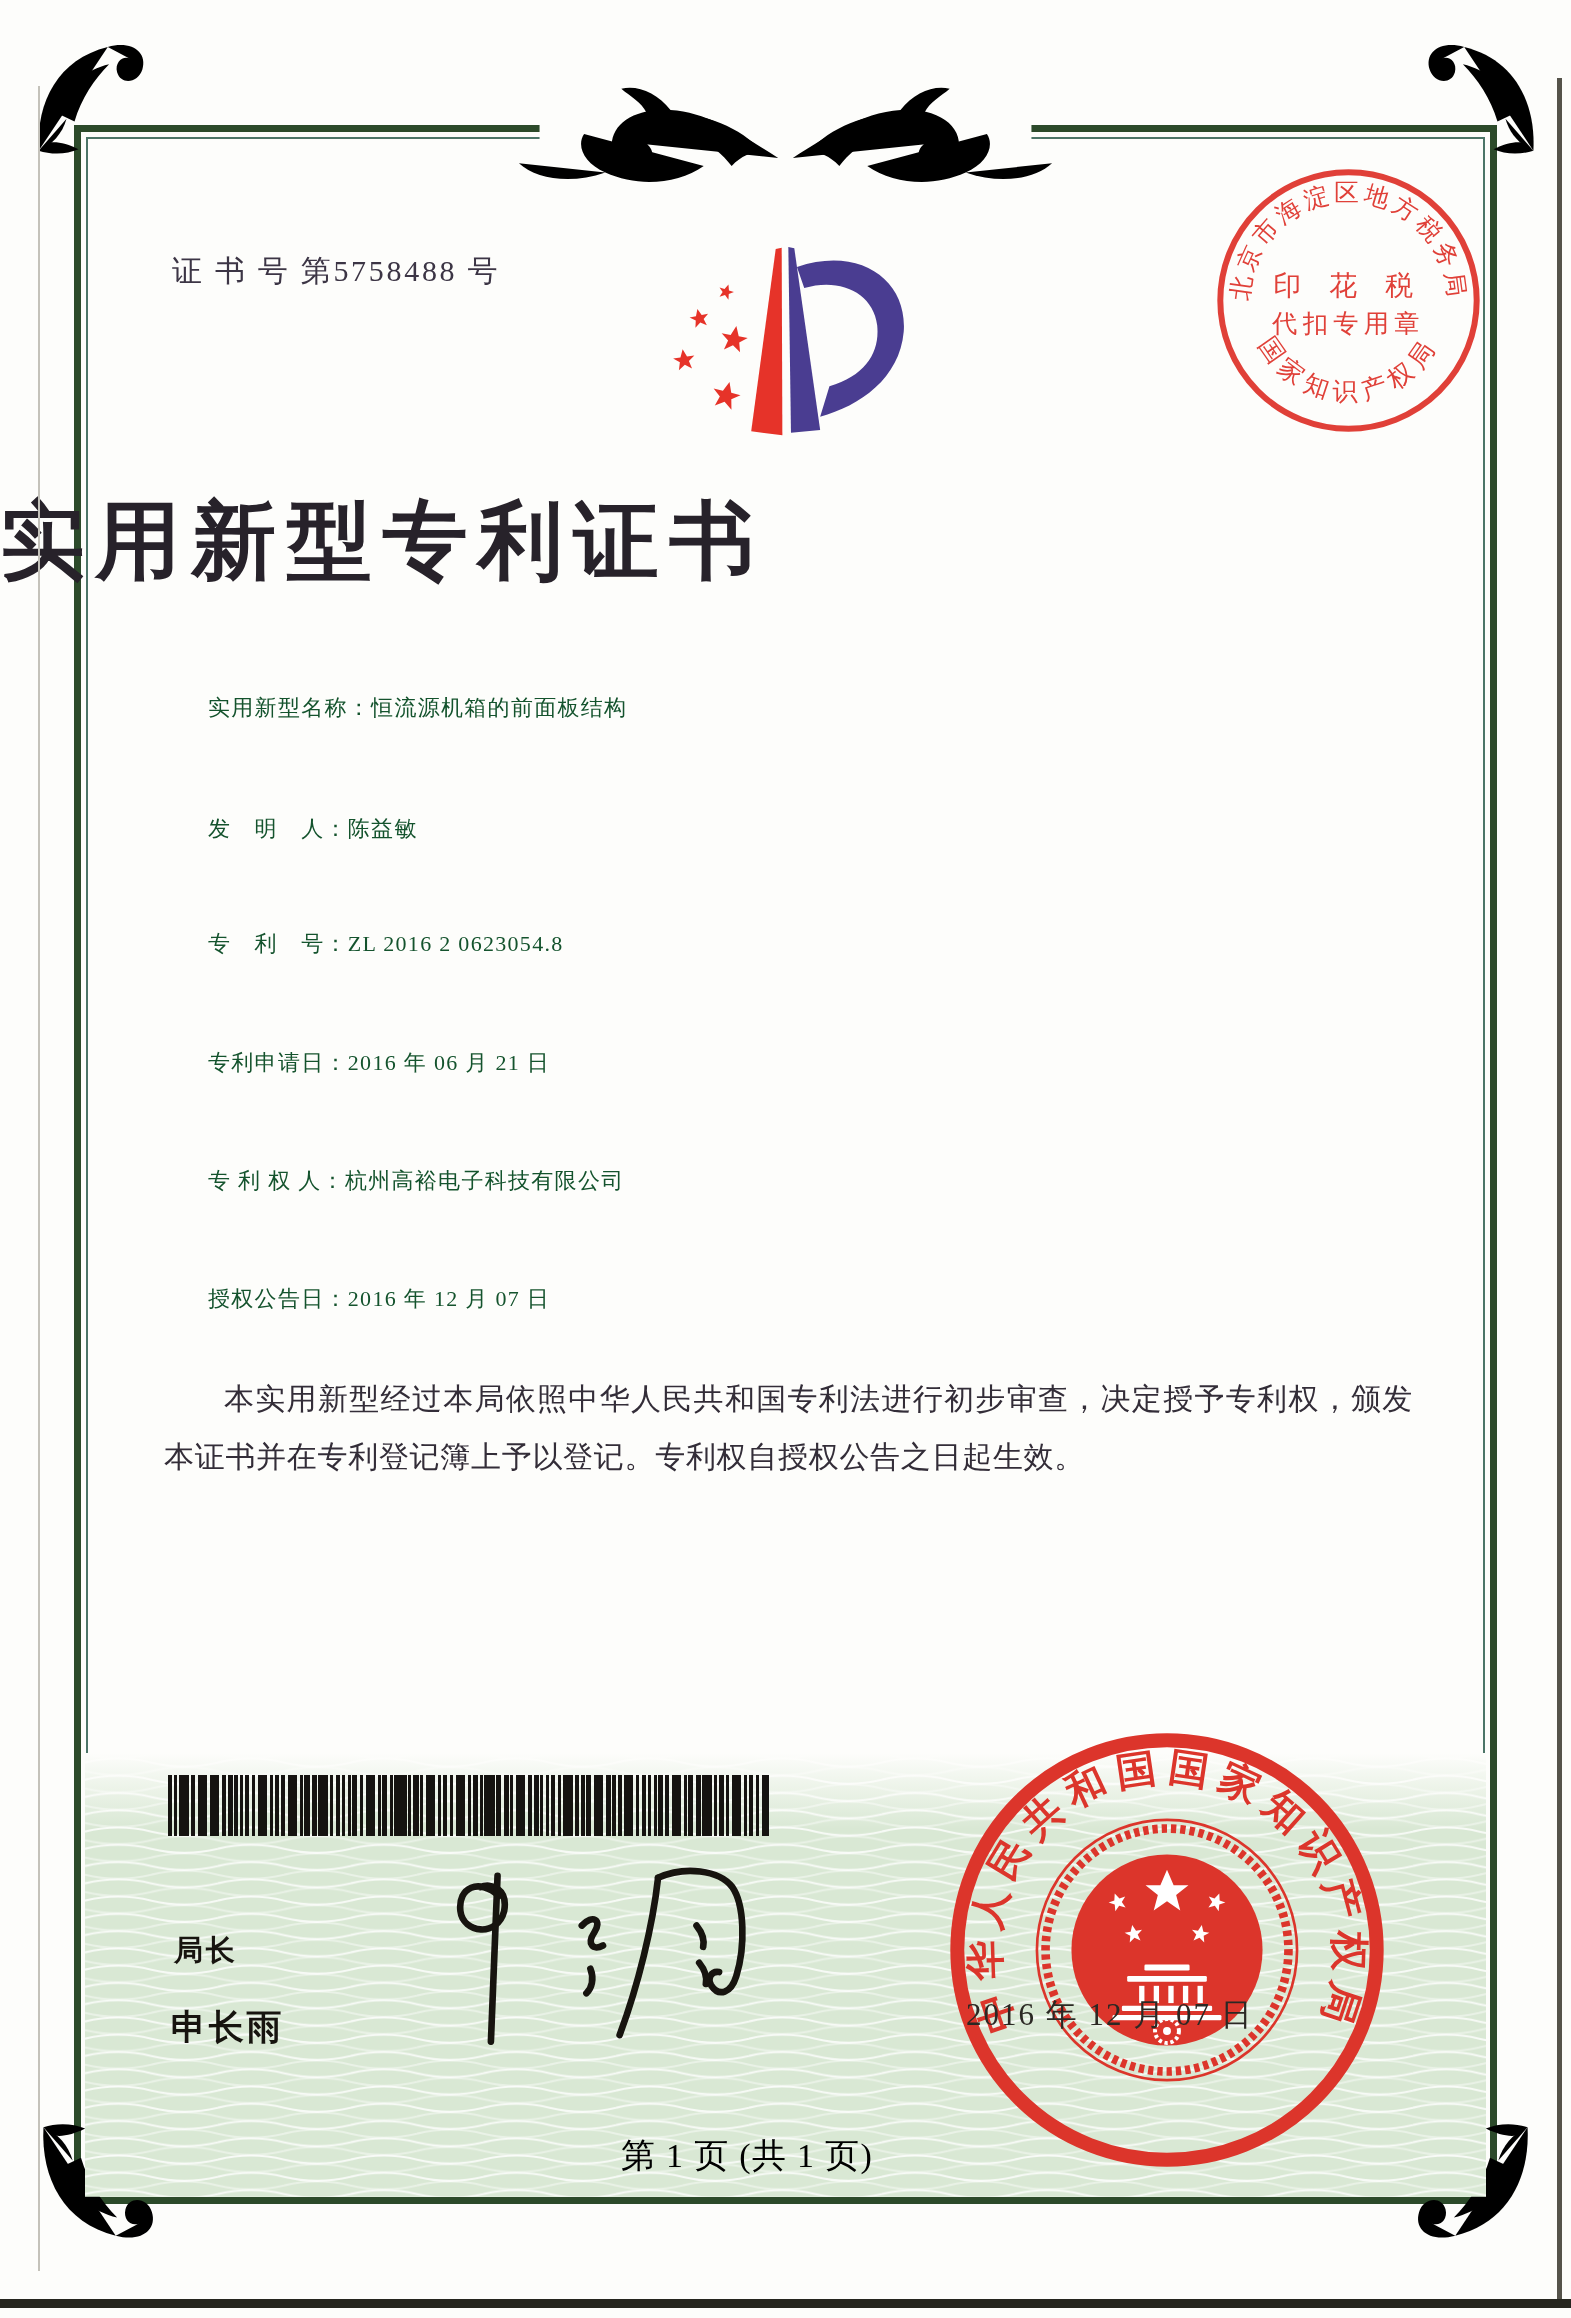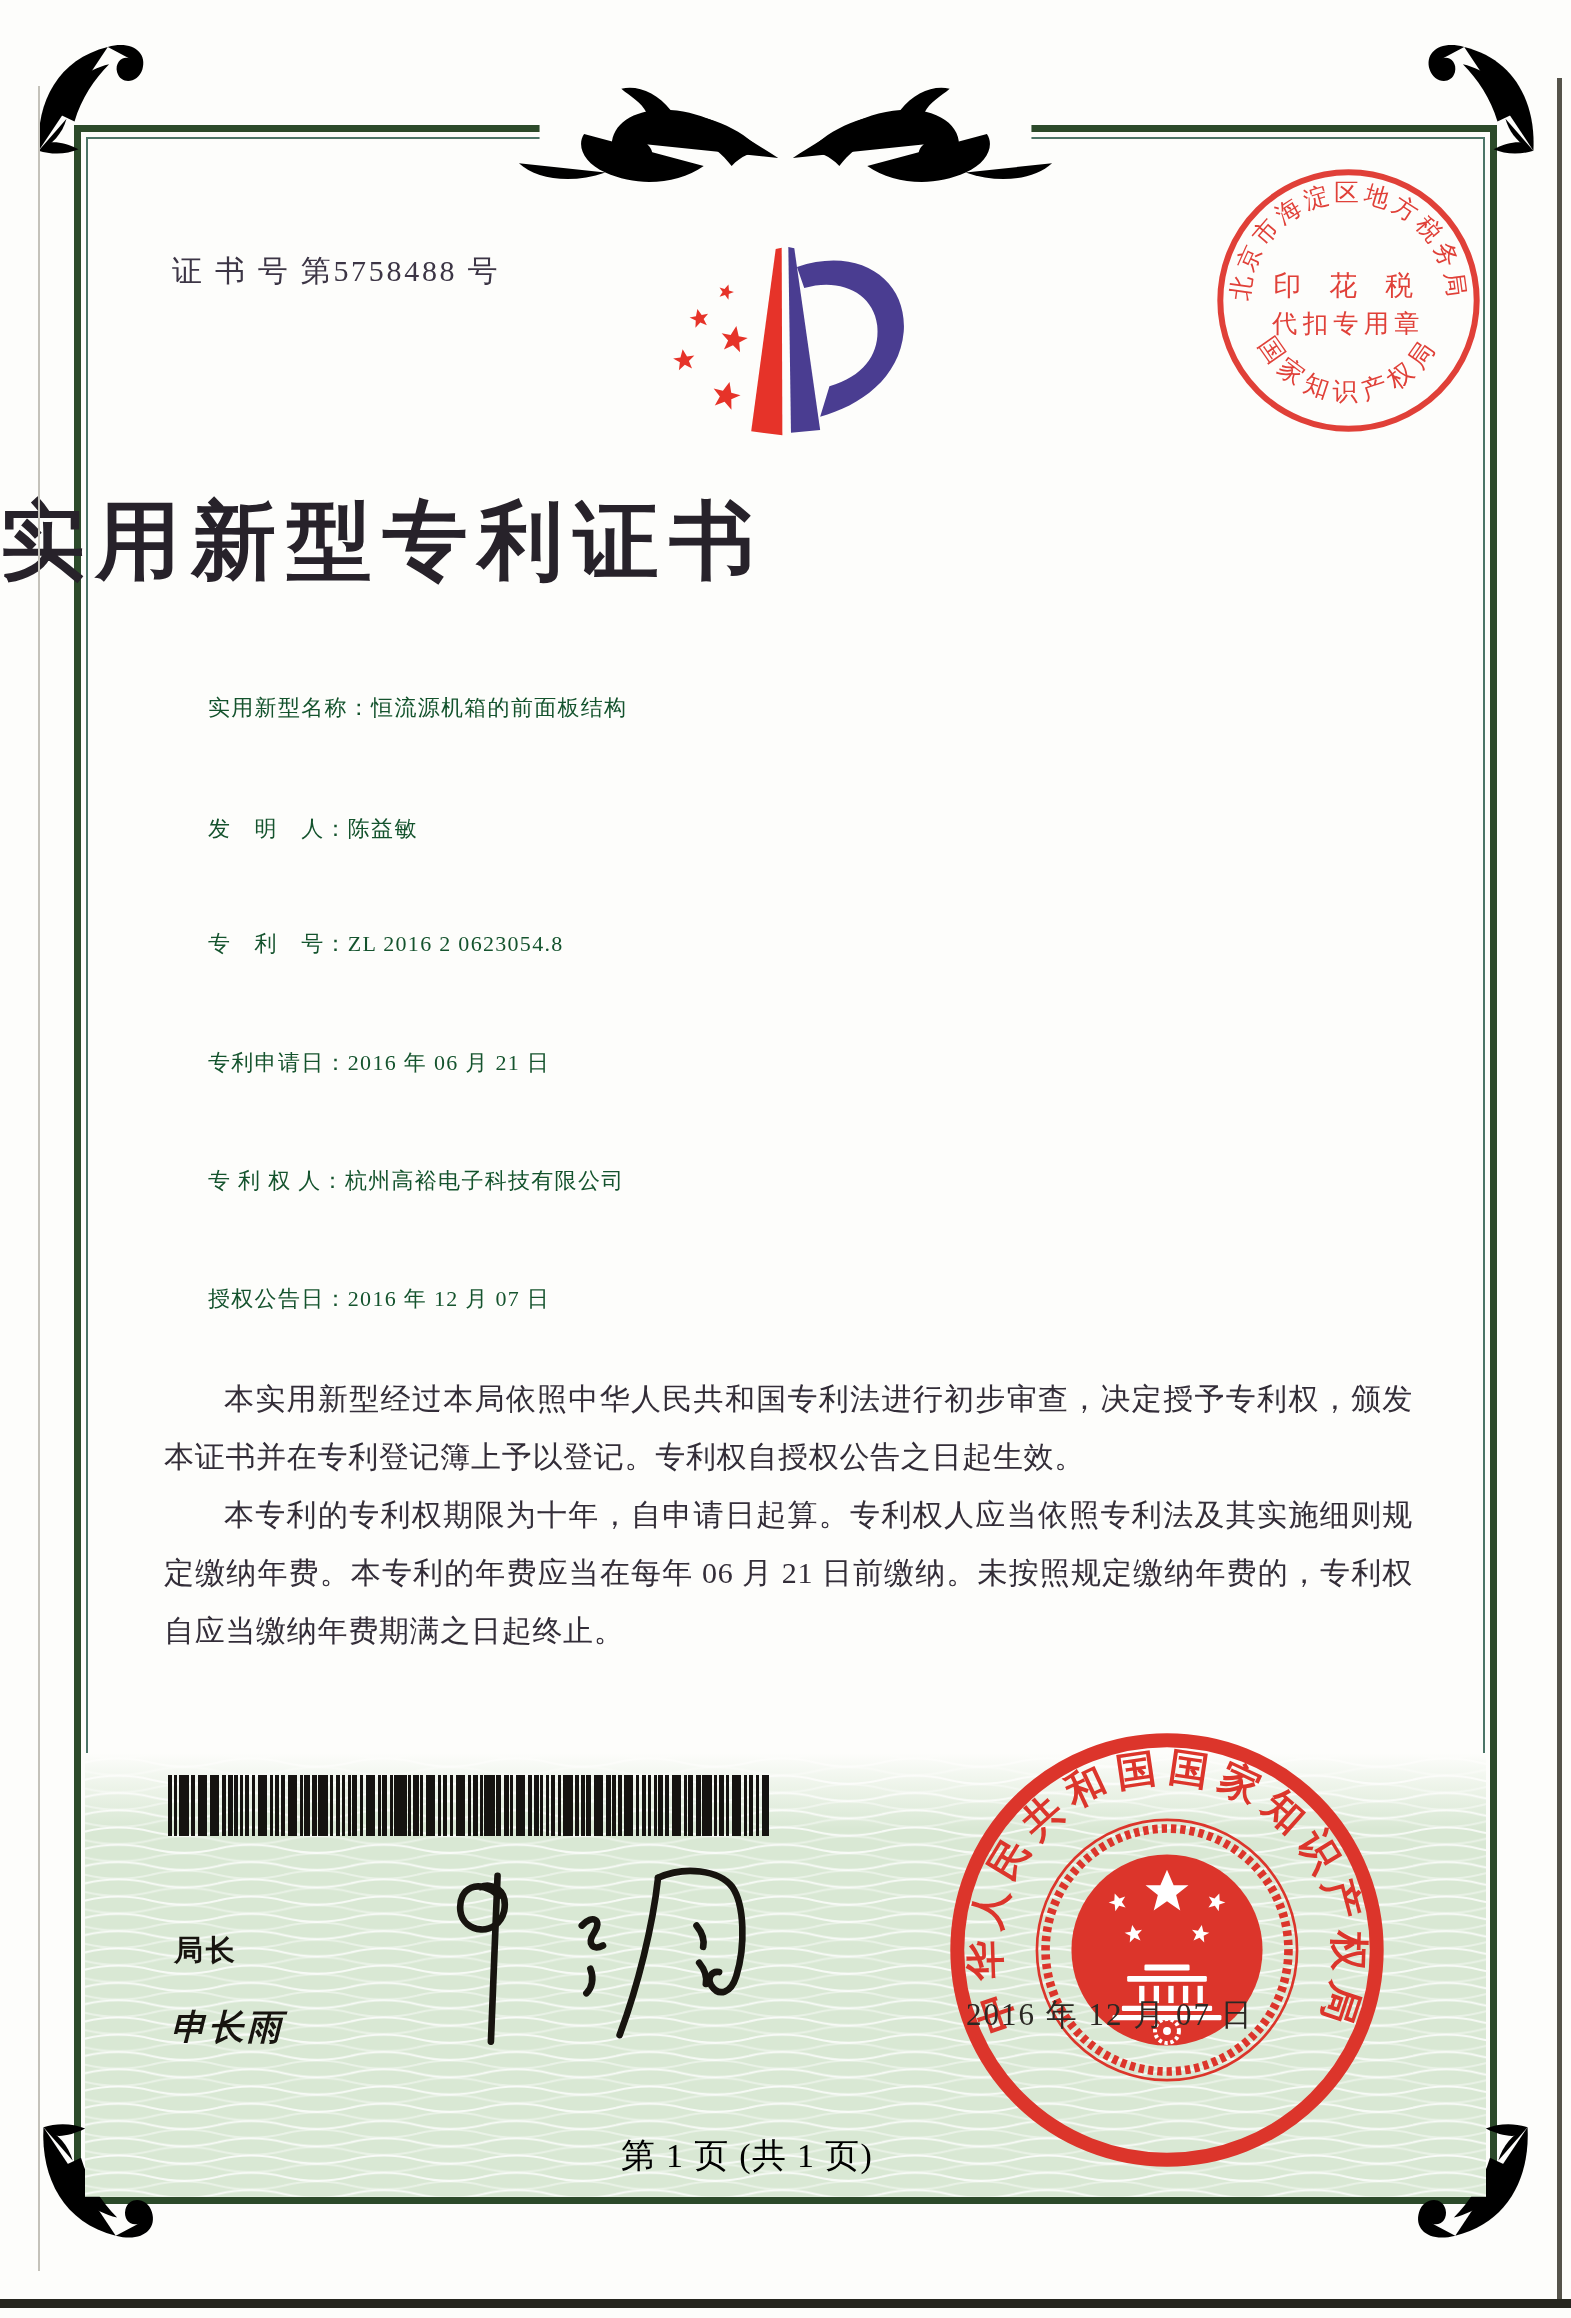--- a/index.html
+++ b/index.html
@@ -39,21 +39,21 @@
   .band{position:absolute;left:85px;top:1753px;width:1401px;height:444px;overflow:hidden;}
   .band-fade{position:absolute;left:0;top:0;width:100%;height:76px;background:linear-gradient(#fdfdfb,rgba(253,253,251,0));}
   
   .barcode{position:absolute;left:168px;top:1775px;width:601px;height:61px;
     background-image:
       repeating-linear-gradient(90deg,#151310 0 2.7px,transparent 2.7px 6px),
       repeating-linear-gradient(90deg,#151310 0 2px,transparent 2px 11.3px),
       repeating-linear-gradient(90deg,#151310 0 4px,transparent 4px 15.3px);}
   
   .director-label{position:absolute;left:174px;top:1931px;font-family:"Liberation Sans","DejaVu Sans",sans-serif;font-weight:700;font-size:29px;color:#17140f;letter-spacing:2.7px;}
-  .director-name{position:absolute;left:171px;top:2004px;font-family:"Liberation Sans","DejaVu Sans",sans-serif;font-weight:700;font-size:35px;color:#17140f;letter-spacing:2.7px;font-style:italic;}
+  .director-name{position:absolute;left:171px;top:2004px;font-family:"Liberation Sans","DejaVu Sans",sans-serif;font-weight:700;font-size:35px;color:#17140f;letter-spacing:2.7px;}
   .signature-svg{position:absolute;left:399px;top:1846px;}
   .signature-svg path{stroke:#17140f;stroke-width:10;fill:none;stroke-linecap:round;stroke-linejoin:round;}
   
   .tax-stamp{position:absolute;left:1213px;top:165px;}
   .tax-stamp .ring{fill:none;stroke:var(--stamp-red);}
   .tax-stamp text{fill:var(--stamp-red);font-family:"Liberation Serif","DejaVu Serif",serif;}
   .agency-seal{position:absolute;left:948px;top:1731px;}
   .agency-seal .ring{fill:none;stroke:var(--seal-red);}
   .agency-seal text{fill:var(--seal-red);font-weight:700;font-family:"Liberation Serif","DejaVu Serif",serif;}
   .seal-date{position:absolute;left:966px;top:1994px;font-size:31px;letter-spacing:2px;color:#2b2824;z-index:6;}
@@ -140,21 +140,20 @@
 
   <div class="field f0"><span>实用新型名称：</span><span>恒流源机箱的前面板结构</span></div>
   <div class="field f1"><span>发　明　人：</span><span>陈益敏</span></div>
   <div class="field f2"><span>专　利　号：</span><span>ZL 2016 2 0623054.8</span></div>
   <div class="field f3"><span>专利申请日：</span><span>2016 年 06 月 21 日</span></div>
   <div class="field f4"><span>专 利 权 人：</span><span>杭州高裕电子科技有限公司</span></div>
   <div class="field f5"><span>授权公告日：</span><span>2016 年 12 月 07 日</span></div>
 
   <div class="body-text">
     <p>本实用新型经过本局依照中华人民共和国专利法进行初步审查，决定授予专利权，颁发本证书并在专利登记簿上予以登记。专利权自授权公告之日起生效。</p>
-    <p>本专利的专利权期限为十年，自申请日起算。专利权人应当依照专利法及其实施细则规定缴纳年费。本专利的年费应当在每年 06 月 21 日前缴纳。未按照规定缴纳年费的，专利权自应当缴纳年费期满之日起终止。</p>
   </div>
 
   <div class="band">
     <svg width="1401" height="444" viewBox="0 0 2110 668">
       <defs>
         <pattern id="waves" width="200" height="26" patternUnits="userSpaceOnUse">
           <path d="M0 14 Q 50 2 100 14 T 200 14" fill="none" stroke="#ffffff" stroke-width="3" opacity="0.8"></path>
         </pattern>
       </defs>
       <rect width="2110" height="668" fill="var(--band-green)"></rect>

